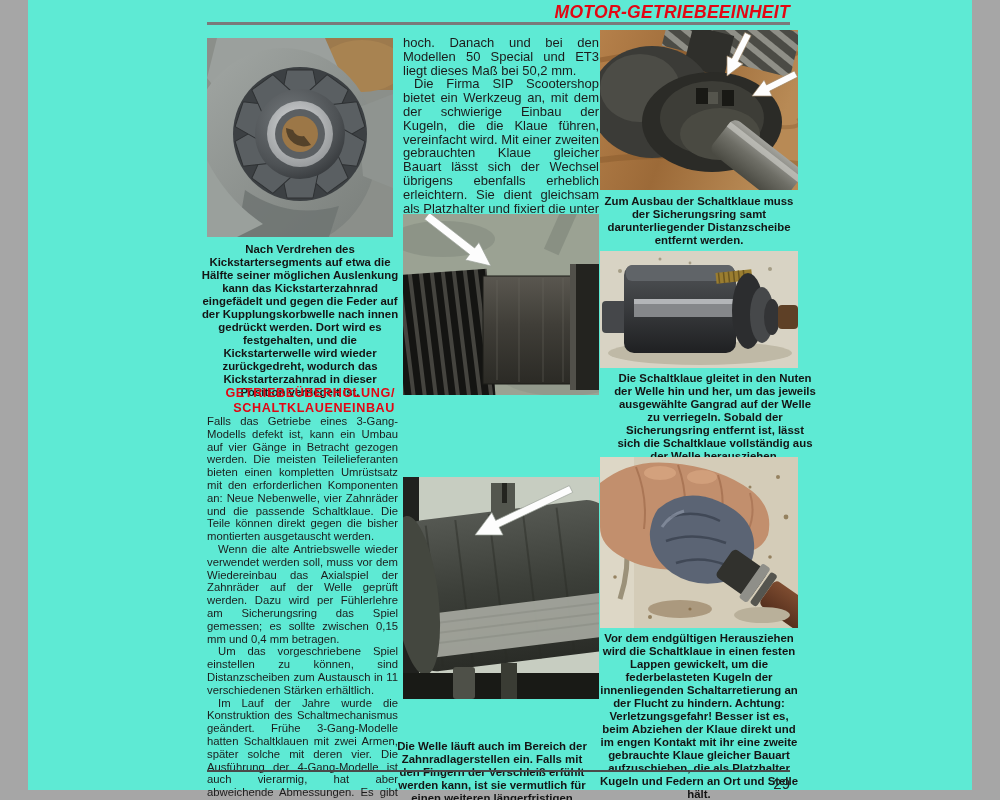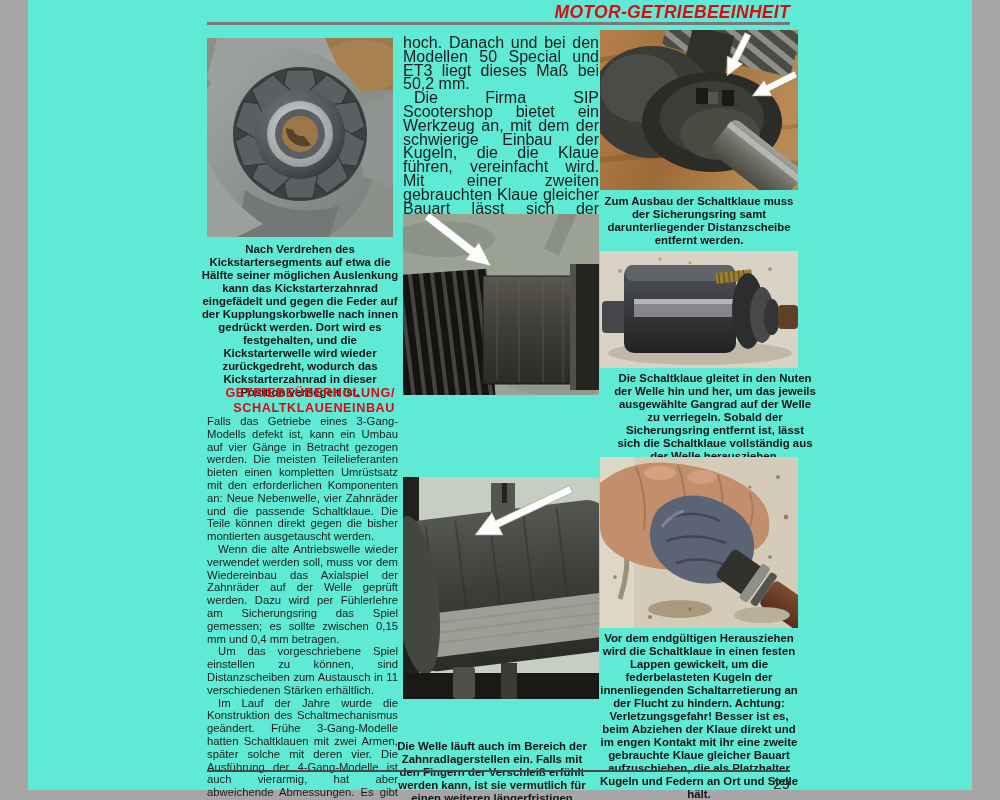--- a/index.html
+++ b/index.html
@@ -25,21 +25,21 @@
   }
   .section-heading{
     color:var(--accent-red,#e30613);font-weight:bold;font-size:12.6px;line-height:14.5px;
     text-align:right;letter-spacing:.6px;
   }
   .section-heading span{display:block;}
   .body-text{font-size:11.3px;line-height:12.8px;text-align:justify;color:#1c1c1c;
     -webkit-hyphens:auto;hyphens:auto;}
   .body-text p{margin:0;}
   .body-text p.ind{text-indent:11px;}
-  .mid-text{font-size:16px;line-height:13.8px;}
+  .mid-text{font-size:13px;line-height:13.8px;}
 </style>
 </head>
 <body>
 
 <div class="page">
 
   <div class="abs header-title">MOTOR-GETRIEBEEINHEIT</div>
   <div class="abs header-rule"></div>
 
   <div class="abs photo" style="left:179px;top:38px;width:186px;height:199px;">

